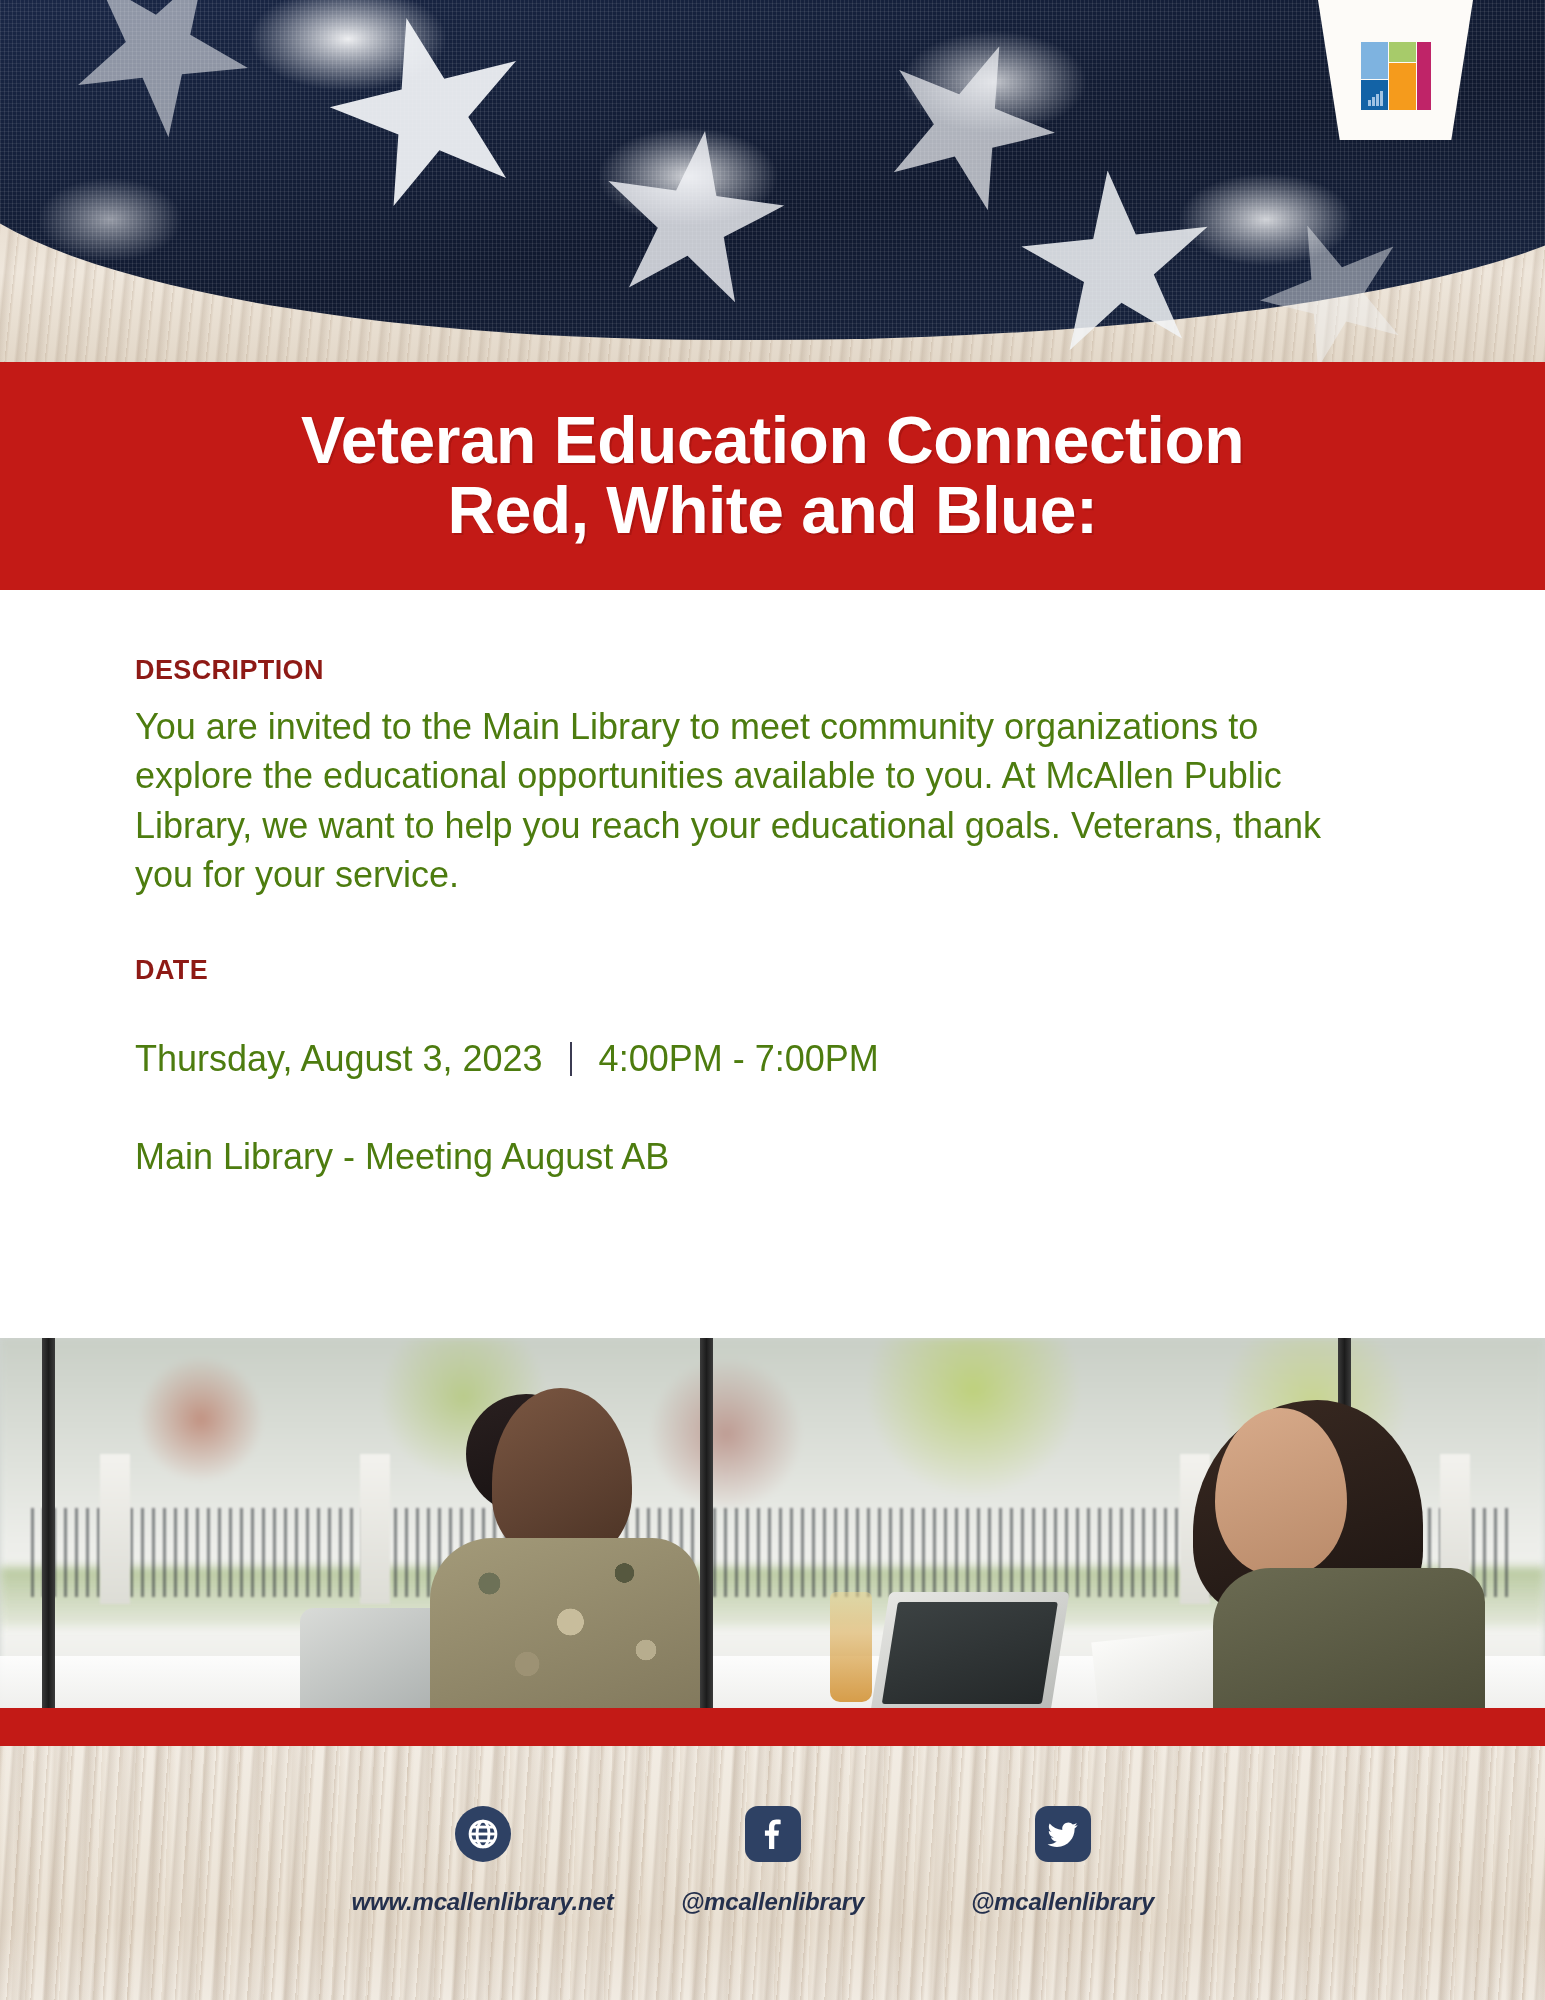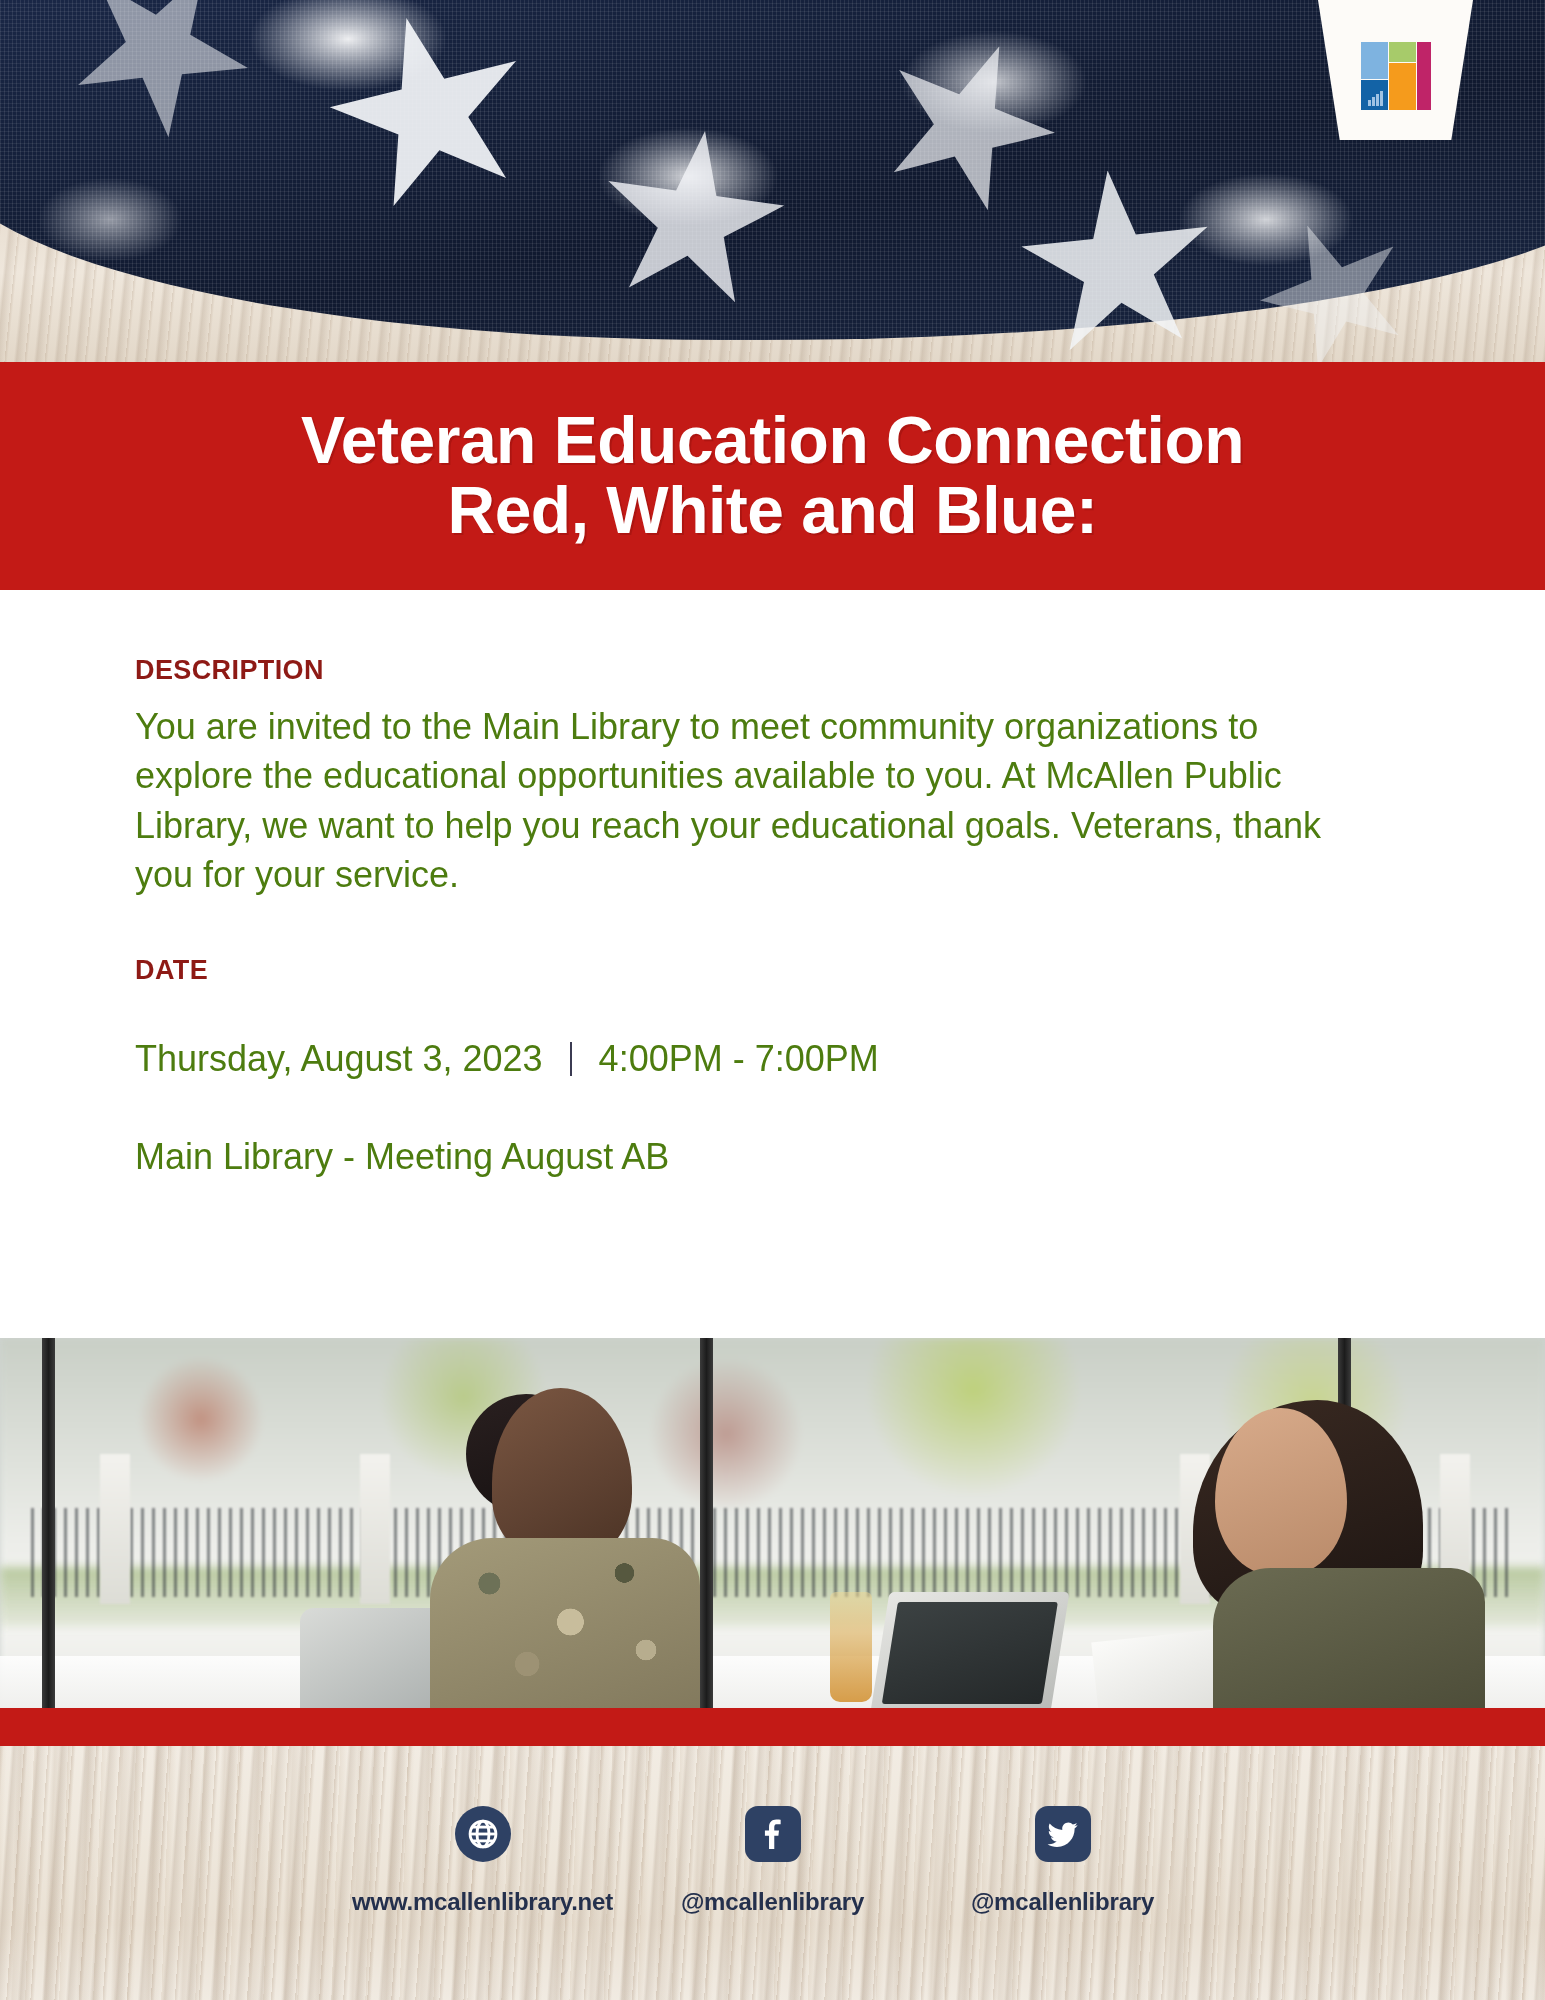--- a/index.html
+++ b/index.html
@@ -323,20 +323,21 @@
       linear-gradient(180deg, #f2ece3 0%, #efe8dd 35%, #eae1d4 70%, #f1ebe2 100%);
   }
   .social-row {
     position: absolute;
     left: 0;
     top: 60px;
     width: 100%;
     display: flex;
     justify-content: center;
     gap: 0;
+    font-style: italic;
   }
   .social-item {
     display: flex;
     flex-direction: column;
     align-items: center;
     width: 290px;
   }
   .social-icon {
     width: 56px;
     height: 56px;

